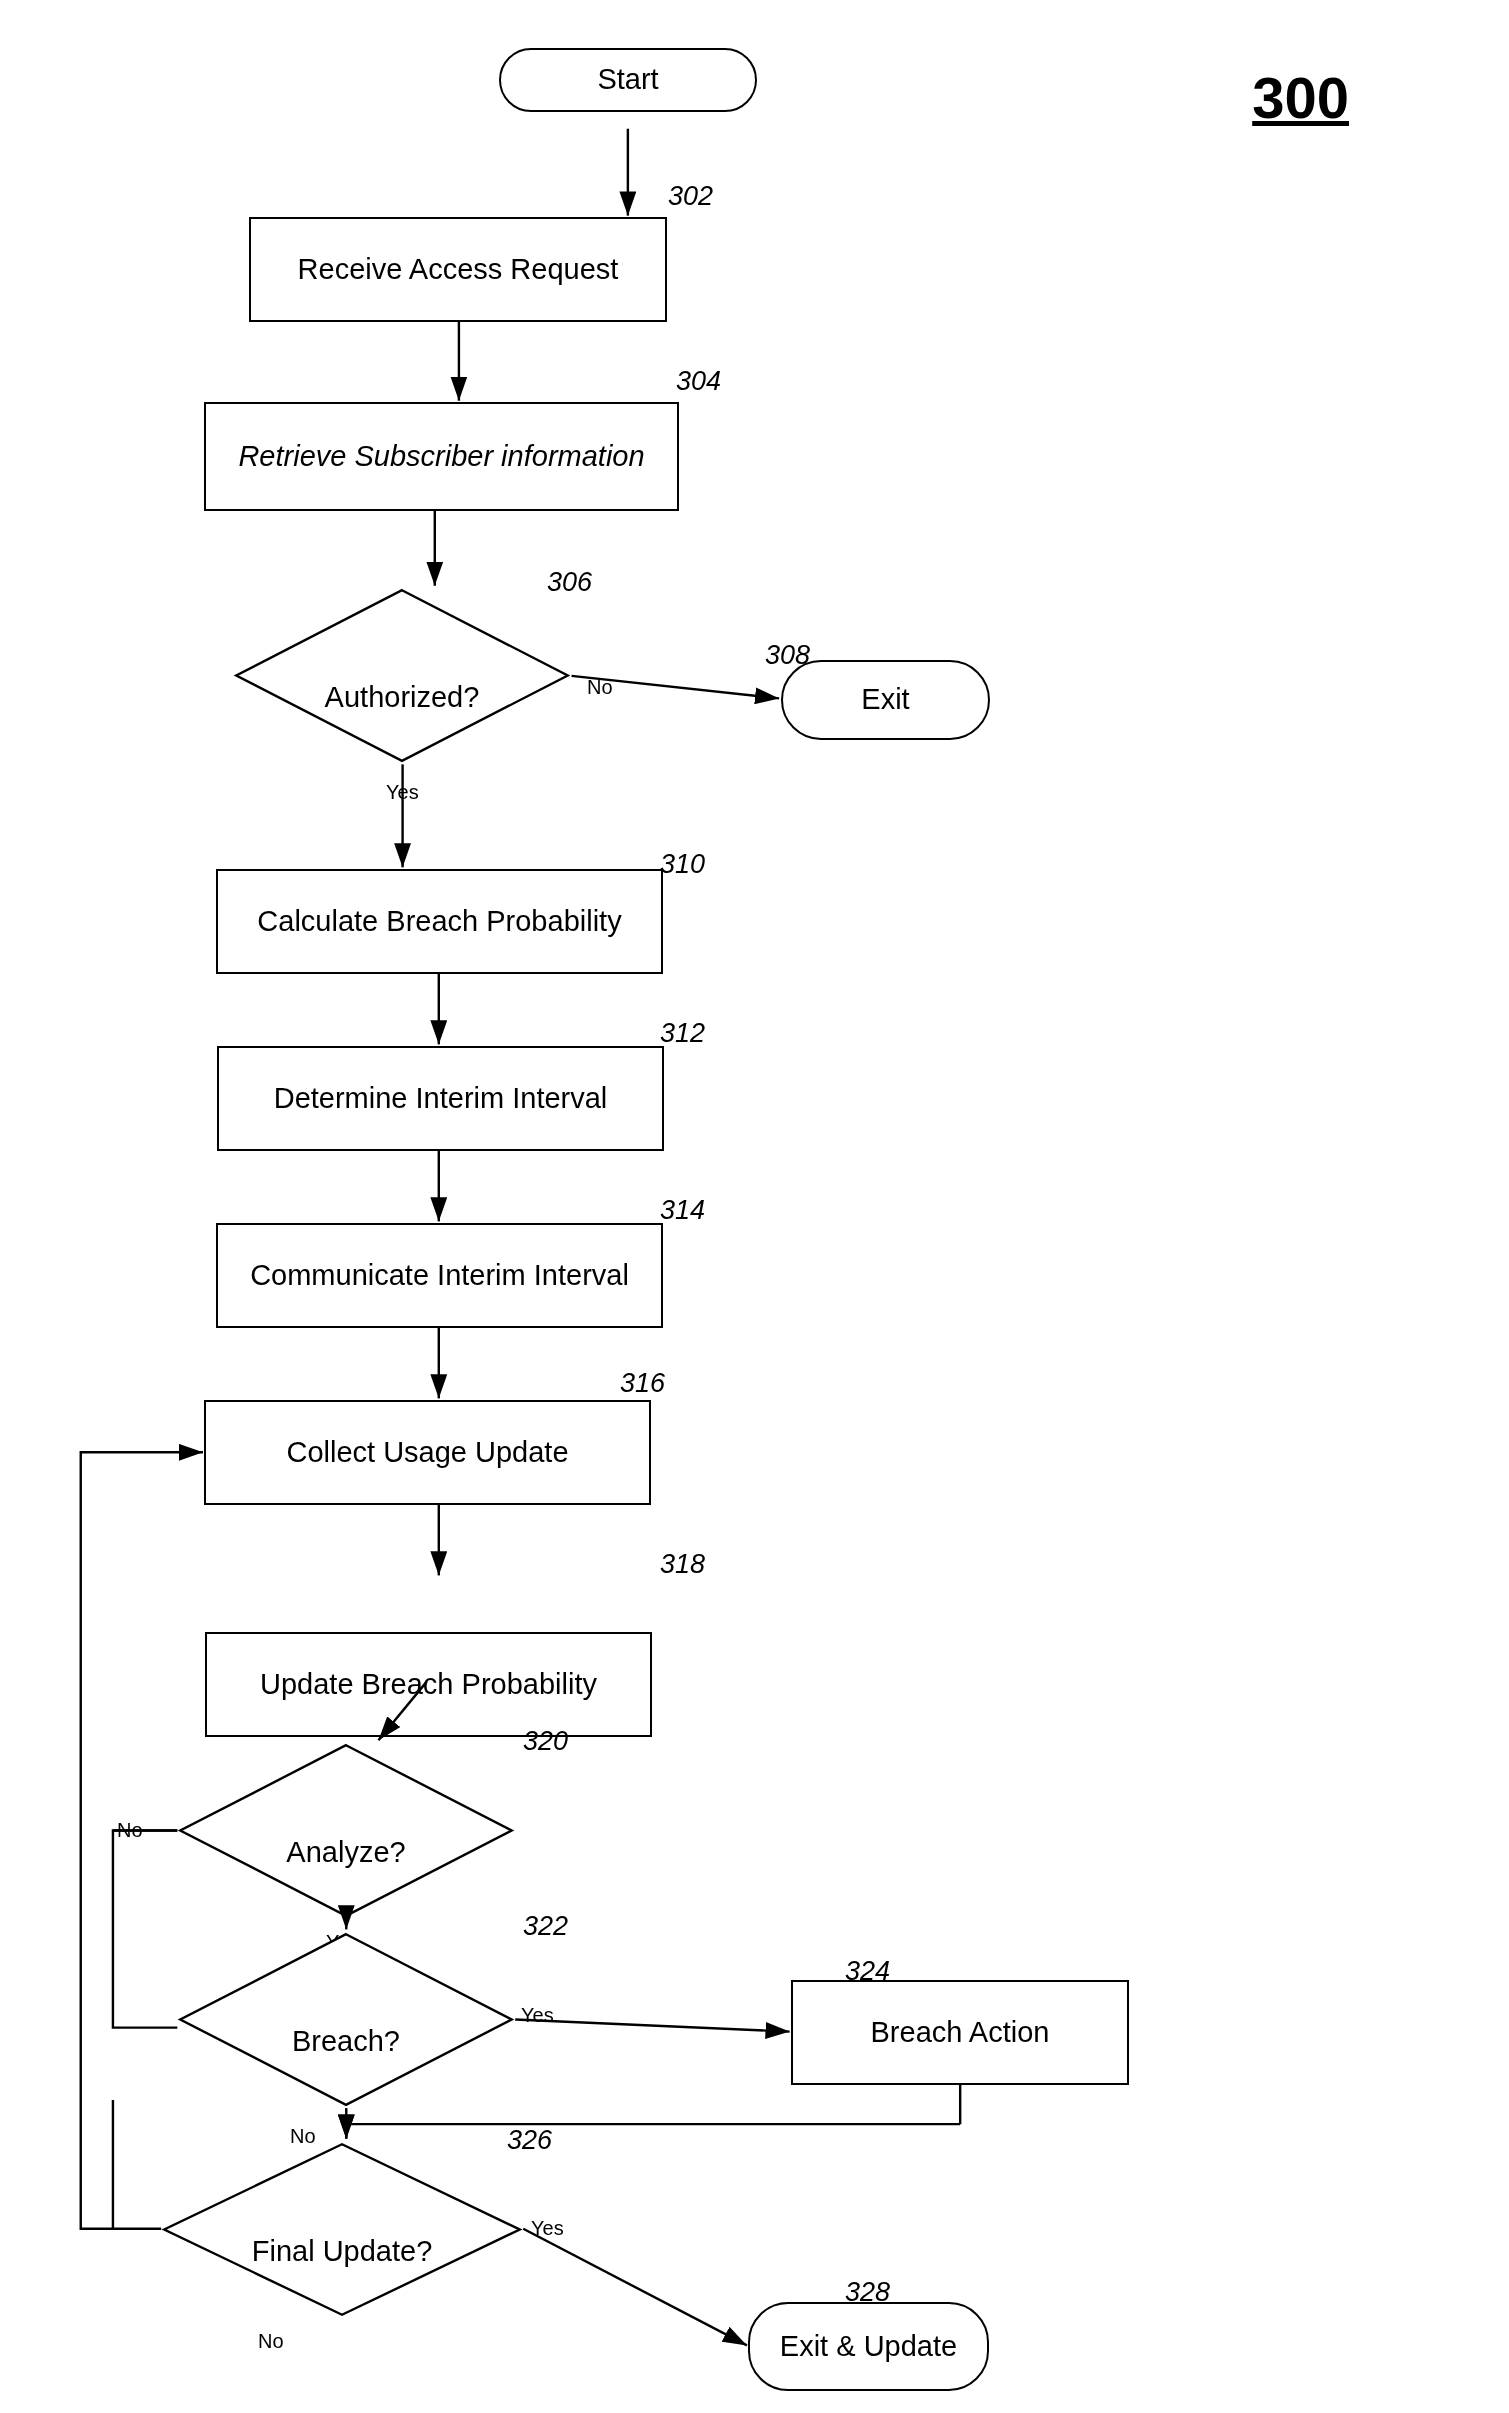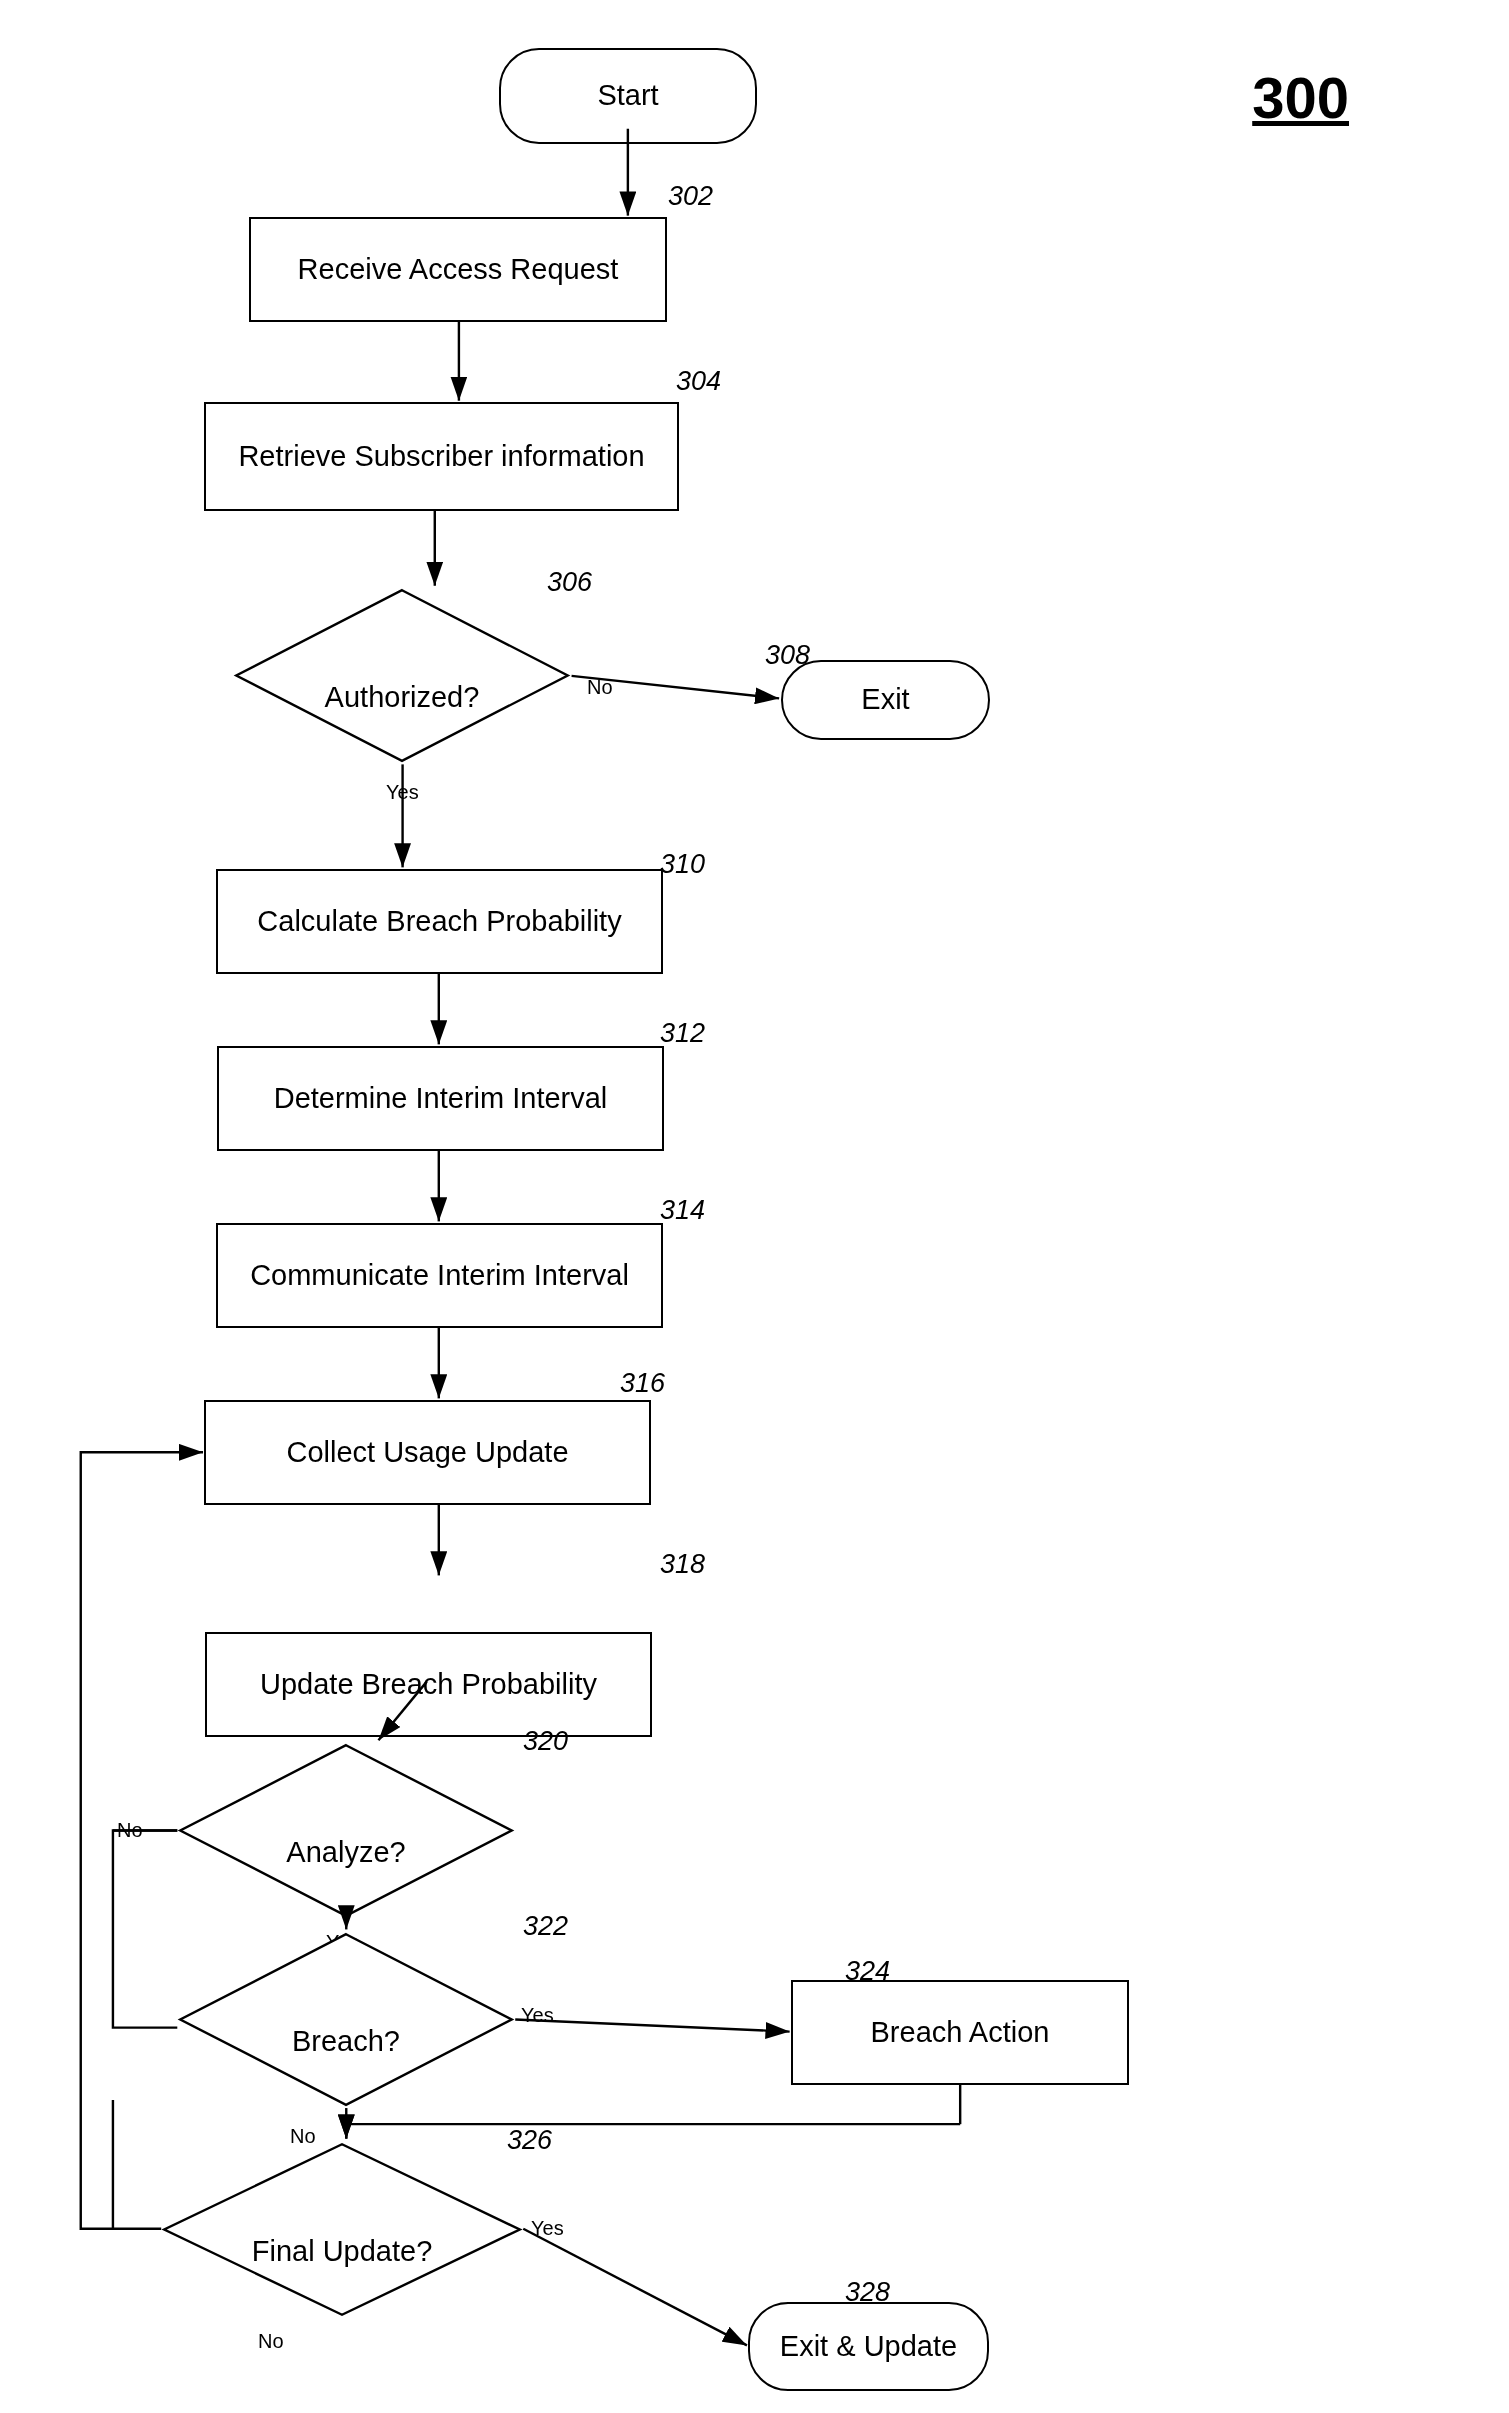--- a/index.html
+++ b/index.html
@@ -86,31 +86,31 @@
       font-size: 20px;
     }
   </style>
 </head>
 <body>
 
 <div class="diagram-container">
 
   <div class="fig-number">300</div>
 
-  <div class="shape rounded-rect" style="left:499px; top:48px; width:258px; height:96px;">
+  <div class="shape rounded-rect" style="left:499px; top:48px; width:258px; height:64px;">
     <span>Start</span>
   </div>
 
   <div class="ref" style="left:668px; top:181px;">302</div>
   <div class="shape rectangle" style="left:249px; top:217px; width:418px; height:105px;">
     <span>Receive Access Request</span>
   </div>
 
   <div class="ref" style="left:676px; top:366px;">304</div>
-  <div class="shape rectangle" style="left:204px; top:402px; width:475px; height:109px;">
+  <div class="shape rectangle" style="left:204px; top:402px; width:475px; height:109px;font-style:italic;">
     <span>Retrieve Subscriber information</span>
   </div>
 
   <div class="ref" style="left:547px; top:567px;">306</div>
   <div class="diamond-wrapper" style="left:233px; top:587px; width:338px; height:177px;">
     <div class="diamond">
       <svg viewBox="0 0 420 220" xmlns="http://www.w3.org/2000/svg">
         <polygon points="210,4 416,110 210,216 4,110" fill="white" stroke="black" stroke-width="3"></polygon>
       </svg>
     </div>

